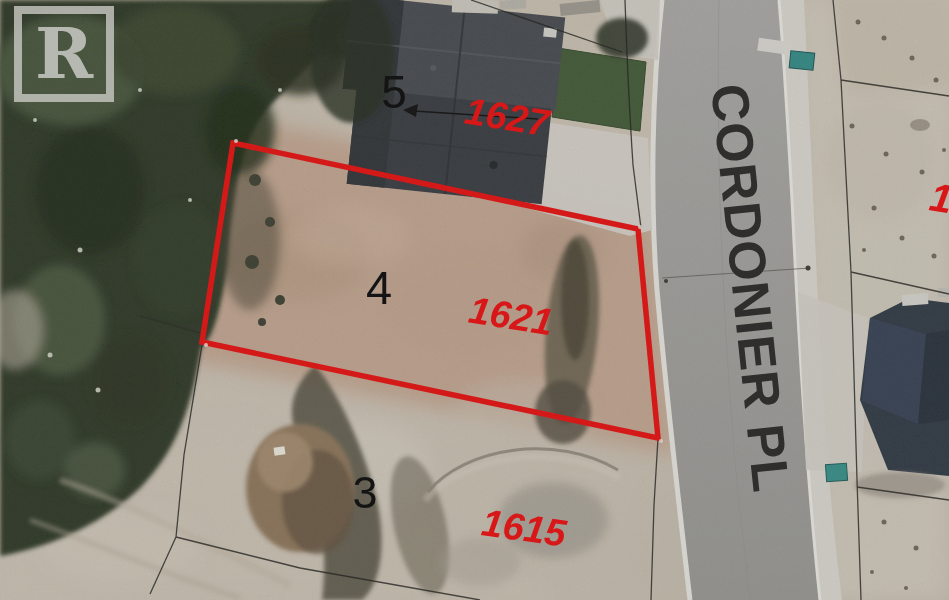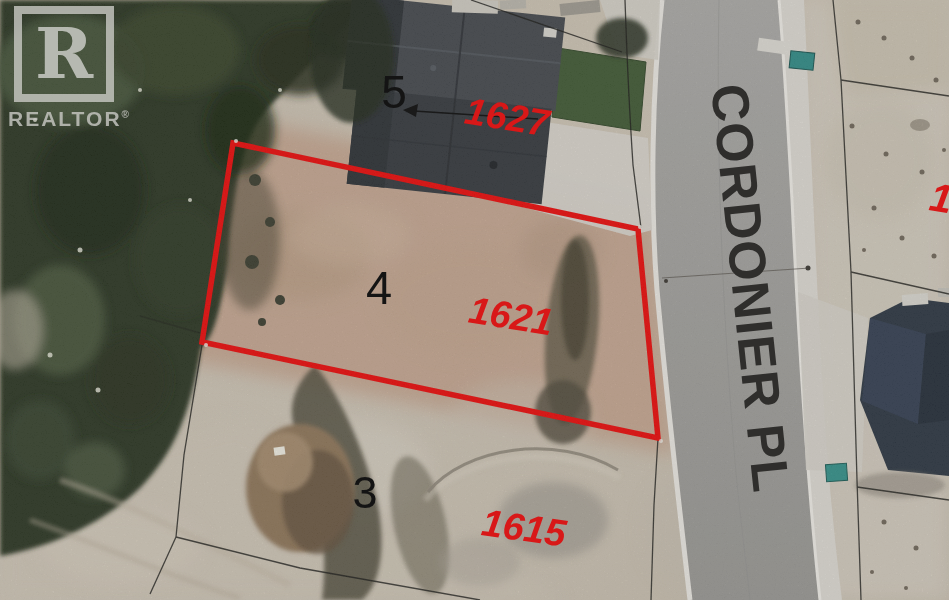--- a/index.html
+++ b/index.html
@@ -255,18 +255,15 @@
     <text x="511" y="329" text-anchor="middle" transform="rotate(9 511 316)" font-size="38" font-style="italic" font-weight="bold" fill="#d81818">1621</text>
     <text x="524" y="541" text-anchor="middle" transform="rotate(8 524 528)" font-size="38" font-style="italic" font-weight="bold" fill="#d81818">1615</text>
     <text x="941" y="212" text-anchor="middle" transform="rotate(9 941 199)" font-size="40" font-style="italic" font-weight="bold" fill="#d81818">1</text>
   </g>
 </svg>
 
 <div class="watermark">
   <div class="wm-box">
     <span class="wm-r">R</span>
   </div>
-  <div class="wm-text">
-    <span>REALTOR</span><sup>®</sup>
-  </div>
 </div>
 
 </div>
 
 </body></html>

